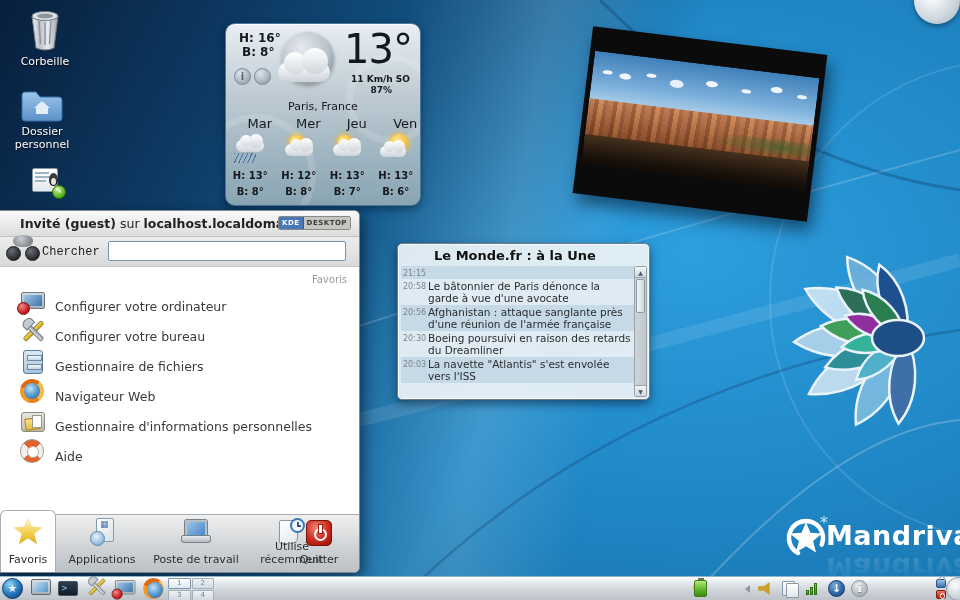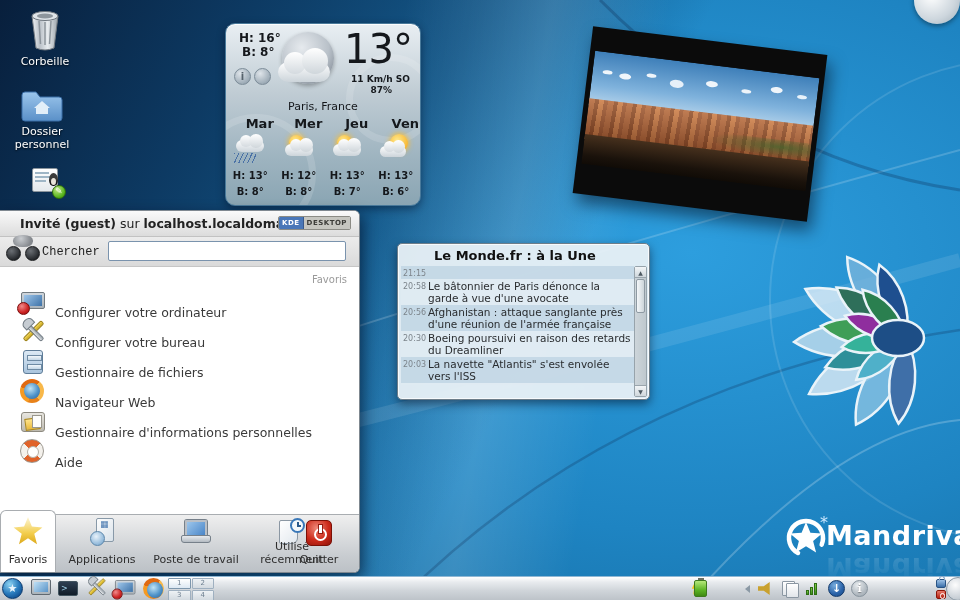--- a/index.html
+++ b/index.html
@@ -45,21 +45,21 @@
   .w-sphere { position:absolute; left:56px; top:8px; width:52px; height:52px; border-radius:50%;
     background: radial-gradient(circle at 38% 30%, #e6eaee, #b9c1c9 55%, #868f99 85%); box-shadow:0 2px 4px rgba(0,0,0,.3); }
   .cloud { position:relative; background:linear-gradient(#ffffff,#ccd4da); border-radius:14px; }
   .cloud::before, .cloud::after { content:""; position:absolute; background:inherit; border-radius:50%; }
   .w-temp { position:absolute; right:8px; top:2px; font-size:40px; font-weight:500; letter-spacing:-1px; }
   .w-wind { position:absolute; right:10px; top:50px; font-size:9px; font-weight:bold; text-align:right; }
   .w-hum  { position:absolute; right:28px; top:61px; font-size:9px; font-weight:bold; }
   .w-loc  { position:absolute; left:0; top:76px; width:100%; text-align:center; font-size:11px; }
   .w-row  { position:absolute; left:0; width:100%; display:flex; }
   .w-col  { flex:1; text-align:center; position:relative; }
-  .w-day  { font-size:13px; font-weight:bold;padding-left:19px; }
+  .w-day  { font-size:13px; font-weight:normal;padding-left:19px; }
   .w-hb   { font-size:10px; font-weight:bold; line-height:14px; }
   .fc-ico { position:relative; width:36px; height:30px; margin:2px auto 0; }
   .sun { position:absolute; border-radius:50%; background:radial-gradient(circle at 40% 35%, #ffe98c, #f7b733 70%, #e8960f); box-shadow:0 0 5px 1px rgba(255,190,40,.85); }
   .rain { position:absolute; background:repeating-linear-gradient(115deg, rgba(70,110,165,.95) 0 1px, transparent 1px 4px); }
 
   
   .photo { position:absolute; left:582px; top:40px; width:236px; height:168px; background:#0b0b0b;
     transform:rotate(7deg); box-shadow:5px 9px 16px rgba(0,5,20,.5); z-index:4; padding:24px 5px 30px 5px; }
   .photo-inner { position:relative; width:100%; height:100%; overflow:hidden; }
   .p-sky { position:absolute; left:0; top:0; width:100%; height:48%;
@@ -110,21 +110,21 @@
   .binoc .lens { position:absolute; bottom:2px; width:15px; height:15px; border-radius:50%;
     background: radial-gradient(circle at 35% 30%, #6b6f74, #2c2f33 65%, #0e1012); border:1px solid #1a1c1e; }
   .binoc .body { position:absolute; top:2px; left:7px; width:20px; height:12px; border-radius:45%;
     background: radial-gradient(circle at 40% 30%, #c9ccd0, #84888d 70%); }
   .km-search-label { position:absolute; left:42px; top:8px; font-size:12px; color:#222;font-family:Liberation Mono, monospace; }
   .km-input { position:absolute; left:108px; top:4px; width:238px; height:20px; border:1px solid #7a93ad; border-radius:2px;
     background:#fff; font-size:12px; padding:0 4px; font-family:"DejaVu Sans", sans-serif; }
   .km-favlabel { position:absolute; right:12px; top:63px; font-size:10px; color:#9a9a9a; }
   .km-item { position:absolute; left:0; width:100%; height:30px; cursor:pointer; }
   .km-item .ic { position:absolute; left:20px; top:2px; width:26px; height:26px; }
-  .km-item .lb { position:absolute; left:55px; top:18px; font-size:12.5px; color:#3a3a3a; }
+  .km-item .lb { position:absolute; left:55px; top:12px; font-size:12.5px; color:#3a3a3a; }
 
   
   .ic-monitor { position:relative; width:24px; height:20px; margin:3px auto; }
   .ic-monitor .scr { position:absolute; left:0; top:0; width:24px; height:17px; border-radius:2px;
     background: linear-gradient(#cfd6dc,#aab3ba); border:1px solid #70797f; padding:2px; }
   .ic-monitor .scr::after { content:""; display:block; width:100%; height:100%; background:linear-gradient(135deg,#9fc6ea,#3d72a8); }
   .ic-monitor .dot { position:absolute; left:-4px; bottom:-3px; width:13px; height:13px; border-radius:50%;
     background: radial-gradient(circle at 35% 30%, #f08a8a, #cc2222 60%, #8e0f0f); border:1px solid #7a0c0c; }
   .ic-tools { position:relative; width:26px; height:24px; }
   .ic-tools .t1 { position:absolute; left:11px; top:-1px; width:5px; height:26px; transform:rotate(45deg);

